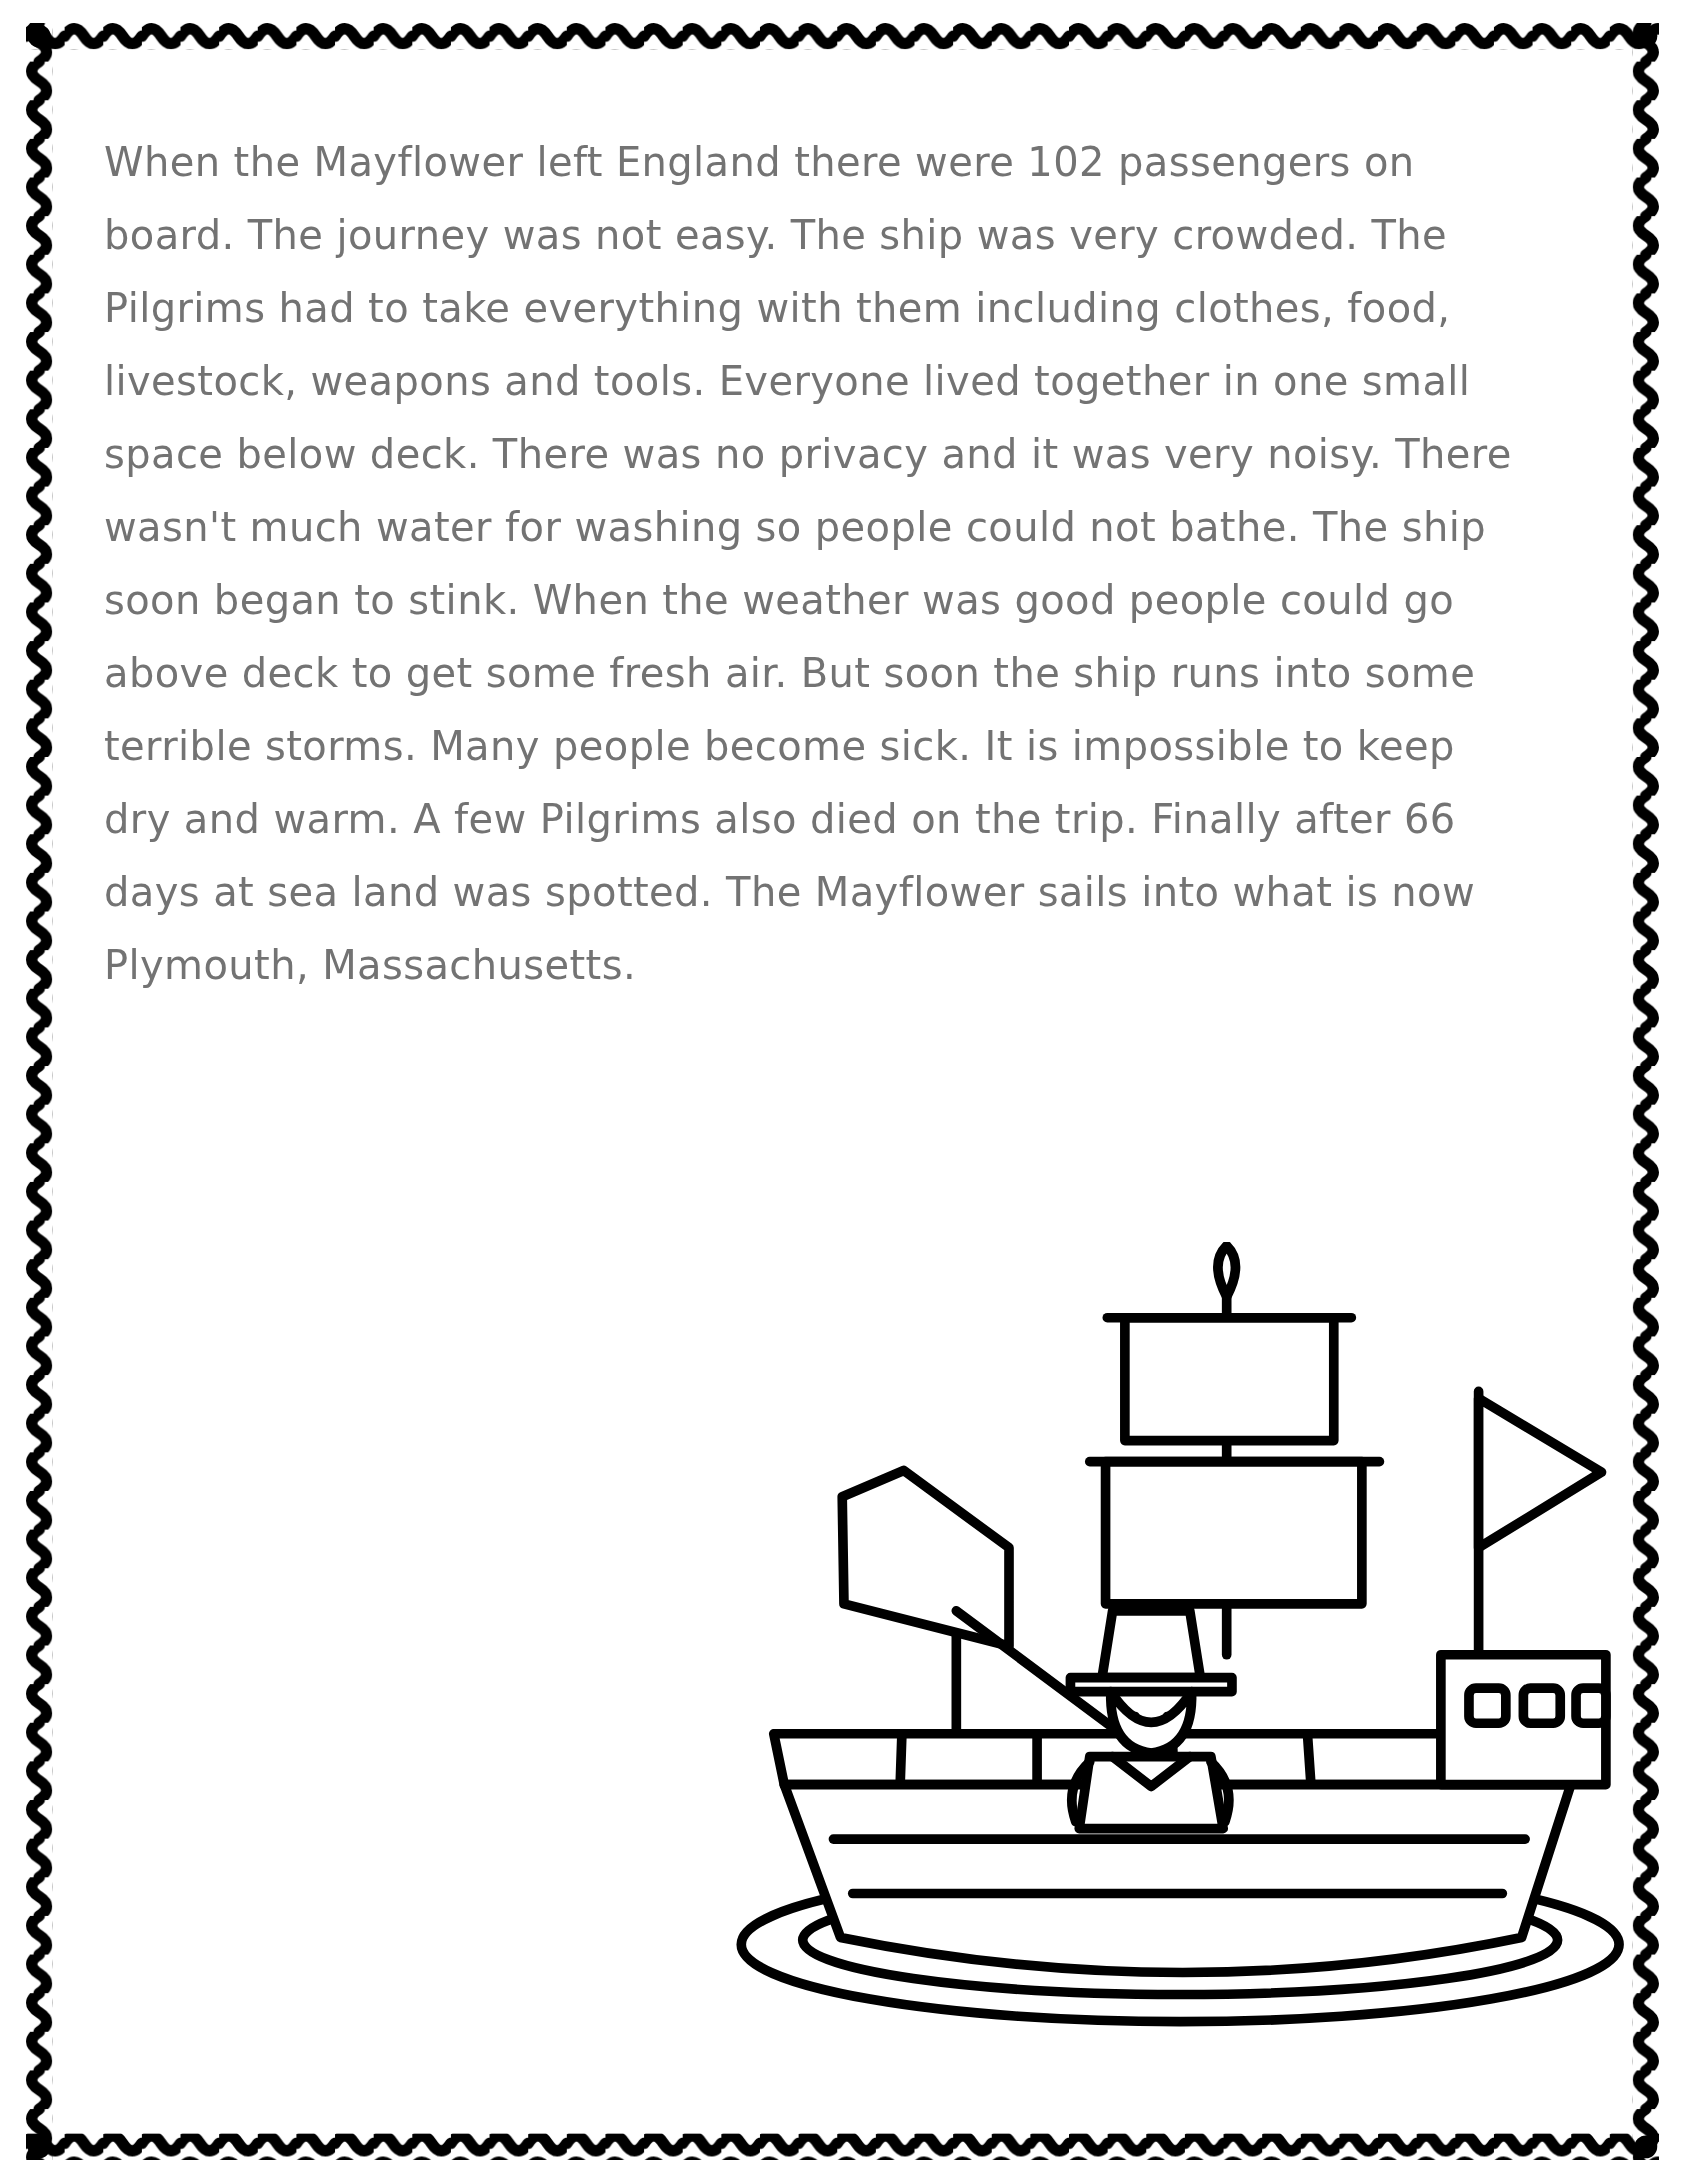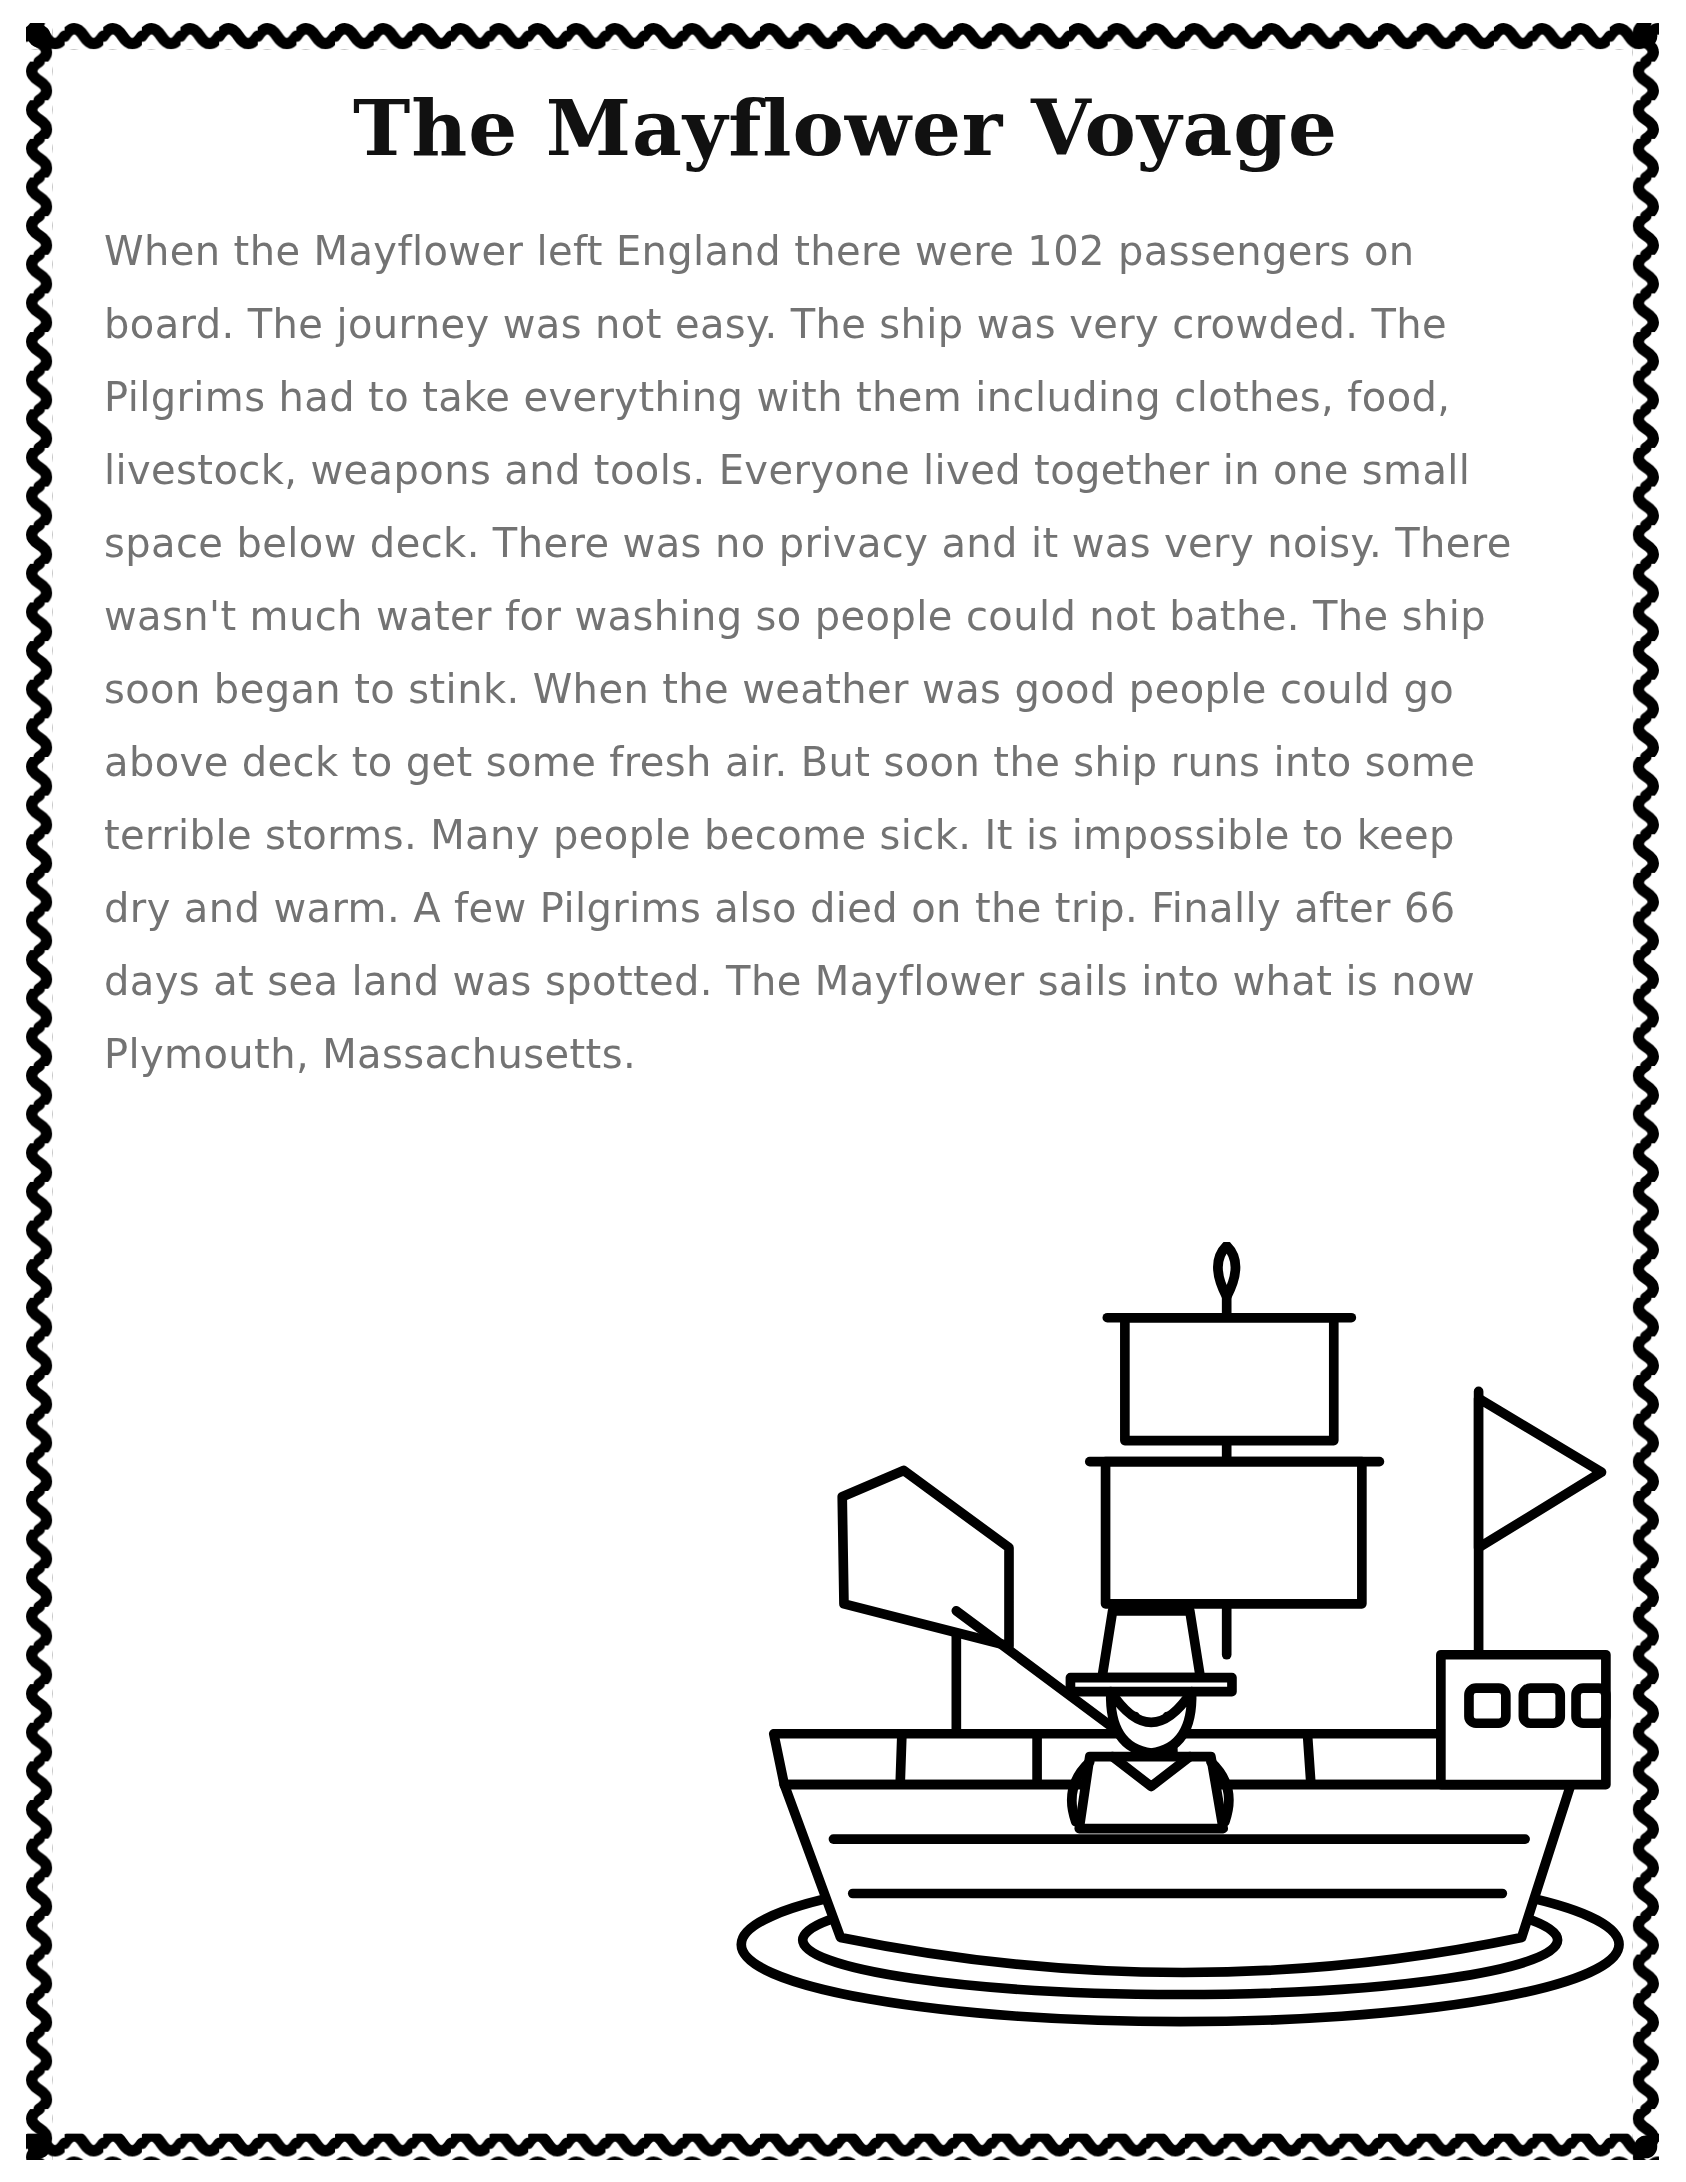--- a/index.html
+++ b/index.html
@@ -113,21 +113,20 @@
       <rect x="1830" y="0" width="30" height="2434" fill="url(#wavyV)"></rect>
       <circle cx="15" cy="15" r="13" fill="#000"></circle>
       <circle cx="1845" cy="15" r="13" fill="#000"></circle>
       <circle cx="15" cy="2419" r="13" fill="#000"></circle>
       <circle cx="1845" cy="2419" r="13" fill="#000"></circle>
     </svg>
   </div>
 
   <div class="content">
 
-    <h1 class="title">The Mayflower Voyage</h1>
 
     <div class="passage">
       <div class="shape-block shape-b1"></div>
       <div class="shape-block shape-b2"></div>
       <p>When the Mayflower left England there were 102 passengers on board. The journey was not easy. The ship was very crowded. The Pilgrims had to take everything with them including clothes, food, livestock, weapons and tools. Everyone lived together in one small space below deck. There was no privacy and it was very noisy. There wasn't much water for washing so people could not bathe. The ship soon began to stink. When the weather was good people could go above deck to get some fresh air. But soon the ship runs into some terrible storms. Many people become sick. It is impossible to keep dry and warm. A few Pilgrims also died on the trip. Finally after 66 days at sea land was spotted. The Mayflower sails into what is now Plymouth, Massachusetts.</p>
     </div>
 
   </div>
 
   <div class="illustration">

